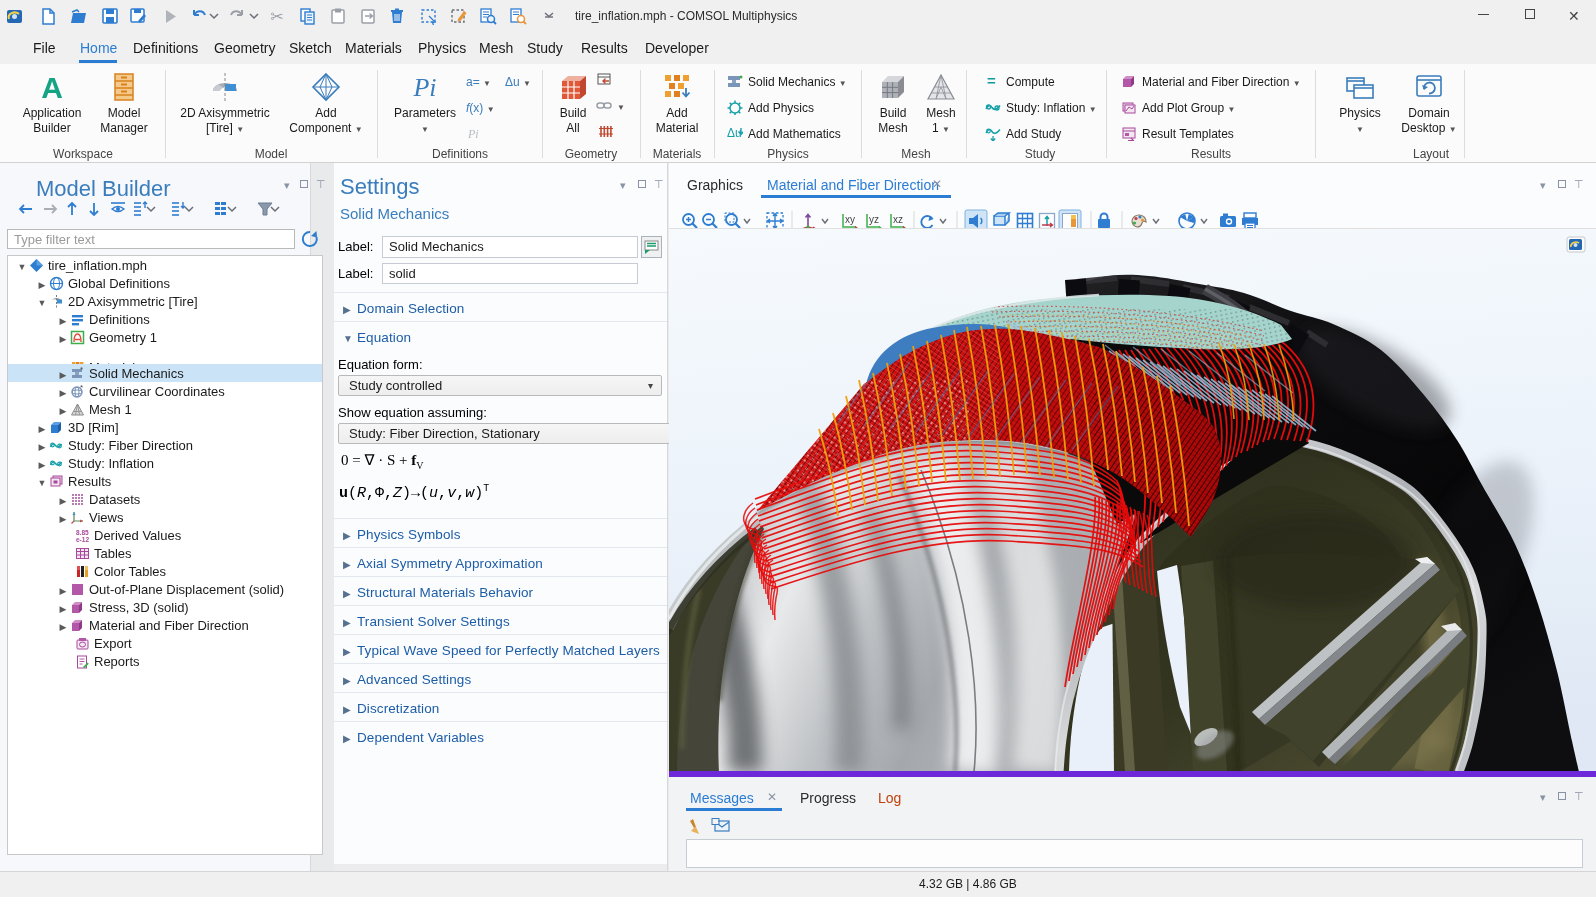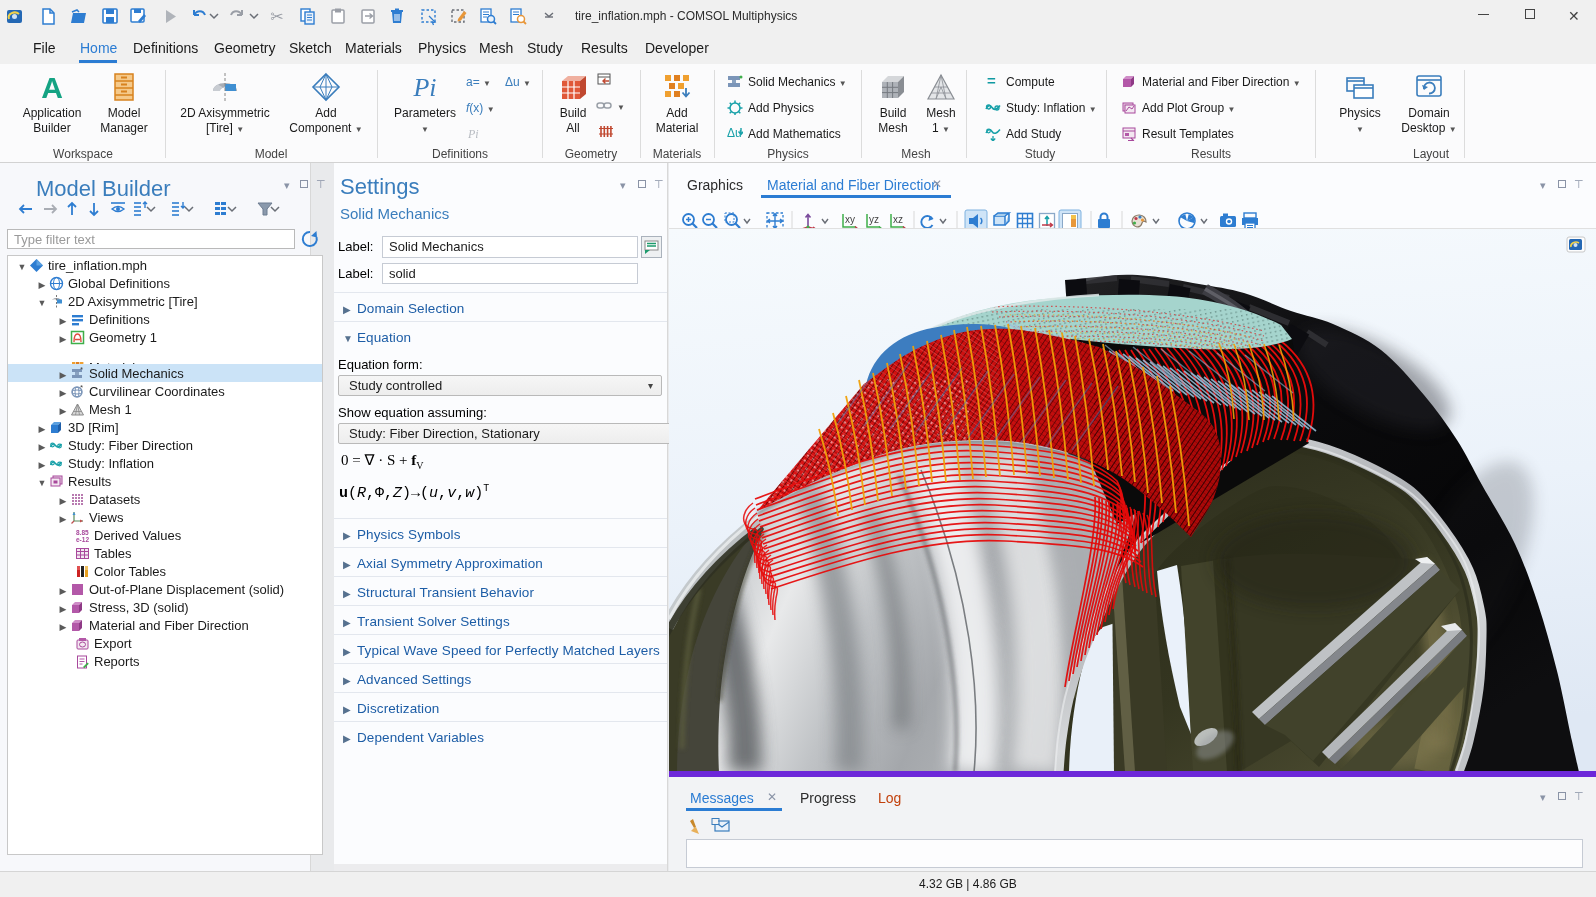--- a/index.html
+++ b/index.html
@@ -580,21 +580,21 @@
     <div class="secrow" style="top:129px"><span class="ch">▶</span><span class="sechead">Domain Selection</span></div>
     <div class="secrow" style="top:158px"><span class="ch">▼</span><span class="sechead">Equation</span></div>
     <div class="abs" style="left:4px;top:194px;font-size:13px">Equation form:</div>
     <div class="combo" style="left:4px;top:212px;width:324px;height:21px">Study controlled</div>
     <div class="abs" style="left:4px;top:242px;font-size:13px">Show equation assuming:</div>
     <div class="combo" style="left:4px;top:260px;width:387px;height:21px">Study: Fiber Direction, Stationary</div>
     <div class="abs" style="left:7px;top:288px;font-size:15px;font-family:'Liberation Serif',serif">0 = ∇ · S + <b>f</b><sub style="font-size:10px">V</sub></div>
     <div class="abs" style="left:5px;top:320px;font-size:15px;font-family:Liberation Mono, monospace"><b>u</b>(<i>R</i>,Φ,<i>Z</i>)→(<i>u</i>,<i>v</i>,<i>w</i>)<sup style="font-size:10px">T</sup></div>
     <div class="secrow" style="top:355px"><span class="ch">▶</span><span class="sechead">Physics Symbols</span></div>
     <div class="secrow" style="top:384px"><span class="ch">▶</span><span class="sechead">Axial Symmetry Approximation</span></div>
-    <div class="secrow" style="top:413px"><span class="ch">▶</span><span class="sechead">Structural Transient Behavior</span></div>
+    <div class="secrow" style="top:413px"><span class="ch">▶</span><span class="sechead">Structural Materials Behavior</span></div>
     <div class="secrow" style="top:442px"><span class="ch">▶</span><span class="sechead">Transient Solver Settings</span></div>
     <div class="secrow" style="top:471px"><span class="ch">▶</span><span class="sechead">Typical Wave Speed for Perfectly Matched Layers</span></div>
     <div class="secrow" style="top:500px"><span class="ch">▶</span><span class="sechead">Advanced Settings</span></div>
     <div class="secrow" style="top:529px"><span class="ch">▶</span><span class="sechead">Discretization</span></div>
     <div class="secrow" style="top:558px"><span class="ch">▶</span><span class="sechead">Dependent Variables</span></div>
     <div class="abs" style="left:0;top:701px;width:333px;height:7px;background:#ececee"></div>
   </div>
   <div id="gpanel">
     <div class="abs" style="left:18px;top:14px;font-size:14px;color:#2b2b2b">Graphics</div>
     <div class="abs" style="left:98px;top:14px;font-size:14px;color:#2b7cd3">Material and Fiber Direction</div>

